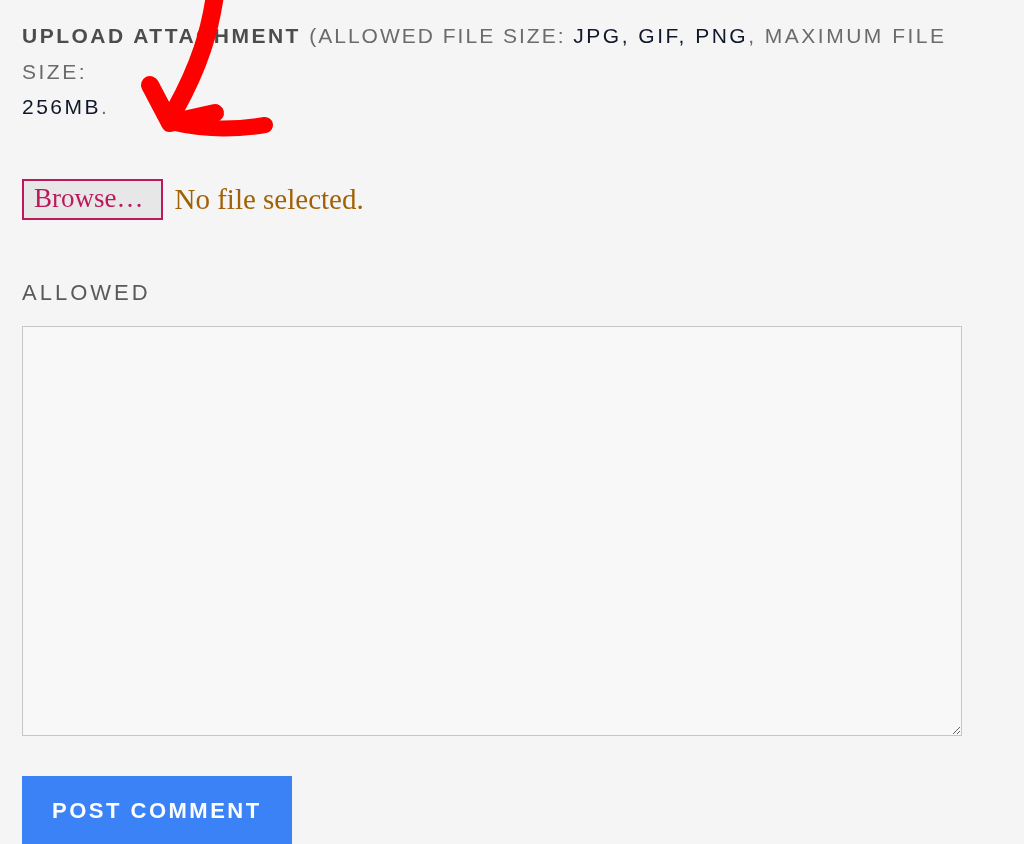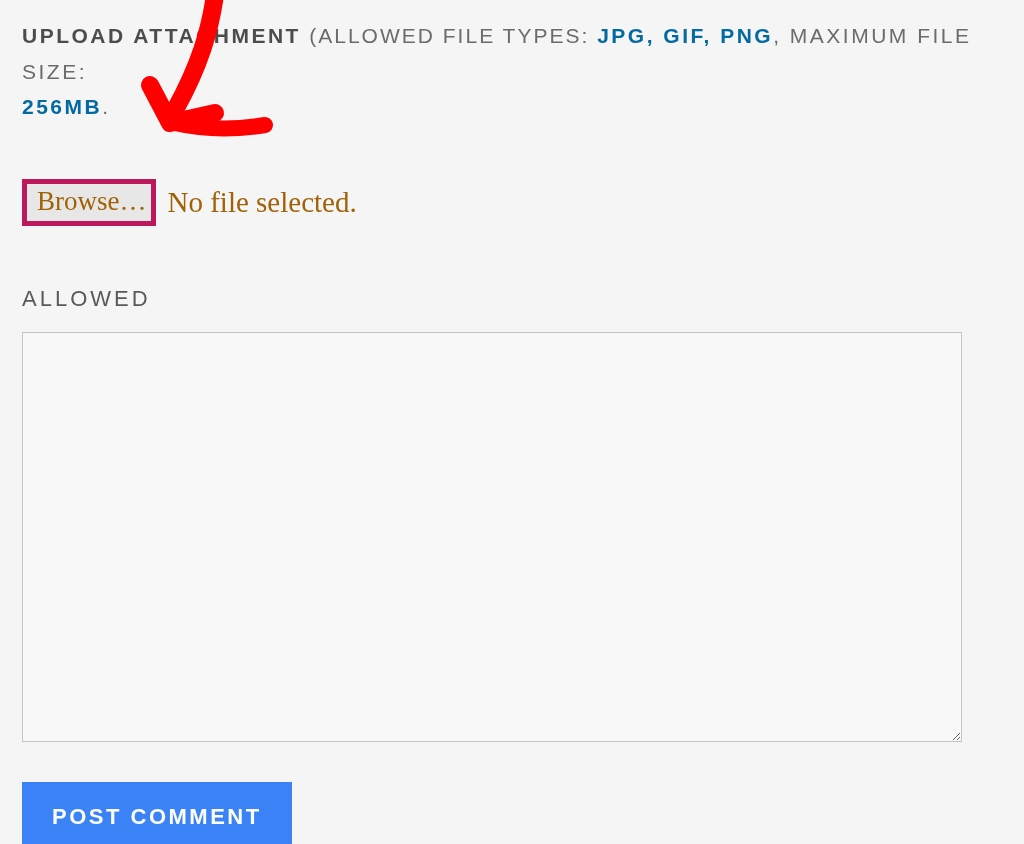--- a/index.html
+++ b/index.html
@@ -26,36 +26,36 @@
   .upload-line .paren {
     font-weight: 500;
     color: #6b6b6b;
     letter-spacing: 2px;
   }
   .upload-line .light {
     font-weight: 500;
     color: #6b6b6b;
   }
   .upload-line strong {
-    font-weight: 700;
-    color: #0369a1;
+    font-weight: 400;
+    color: #0f172a;
   }
   .file-row {
     margin-top: 54px;
     display: flex;
     align-items: center;
     gap: 12px;
   }
   .browse-btn {
     font-family: Georgia, 'Times New Roman', serif;
     font-size: 27px;
-    padding: 2px 4px 4px 10px;
+    padding: 2px 17px 4px 10px;
     background: #e7e7e7;
-    border: 5px solid #be185d;
-    color: #a16207;
+    border: 2px solid #be185d;
+    color: #be185d;
     cursor: pointer;
   }
   .file-status {
     font-family: Georgia, 'Times New Roman', serif;
     font-size: 29px;
     color: #a16207;
   }
   .comment-label {
     margin-top: 60px;
     font-size: 22px;
@@ -94,21 +94,21 @@
     pointer-events: none;
   }
 </style>
 </head>
 <body>
 
 <div class="wrap">
 
   <div class="upload-line">
     <span>UPLOAD ATTACHMENT</span>
-    <span class="paren">(ALLOWED FILE TYPES: </span><strong>JPG, GIF, PNG</strong><span class="light">, MAXIMUM FILE SIZE: </span><br>
+    <span class="paren">(ALLOWED FILE SIZE: </span><strong>JPG, GIF, PNG</strong><span class="light">, MAXIMUM FILE SIZE: </span><br>
     <strong>256MB</strong><span class="light">.</span>
   </div>
 
   <div class="file-row">
     <button class="browse-btn">Browse…</button>
     <span class="file-status">No file selected.</span>
   </div>
 
   <div class="comment-label">ALLOWED</div>
 

